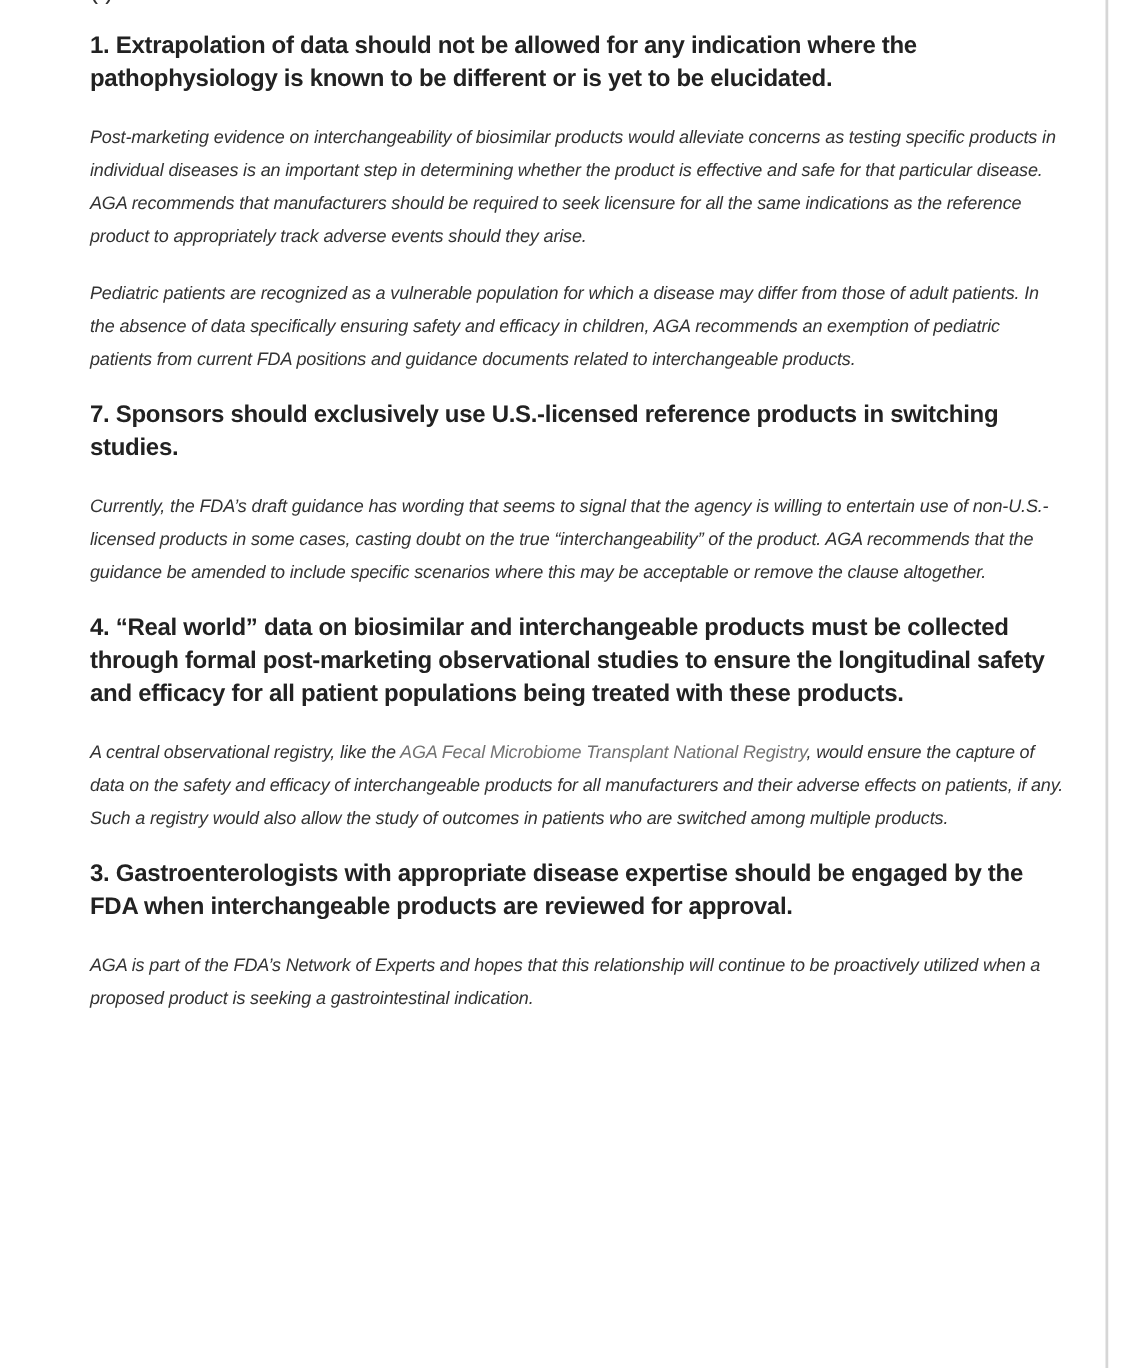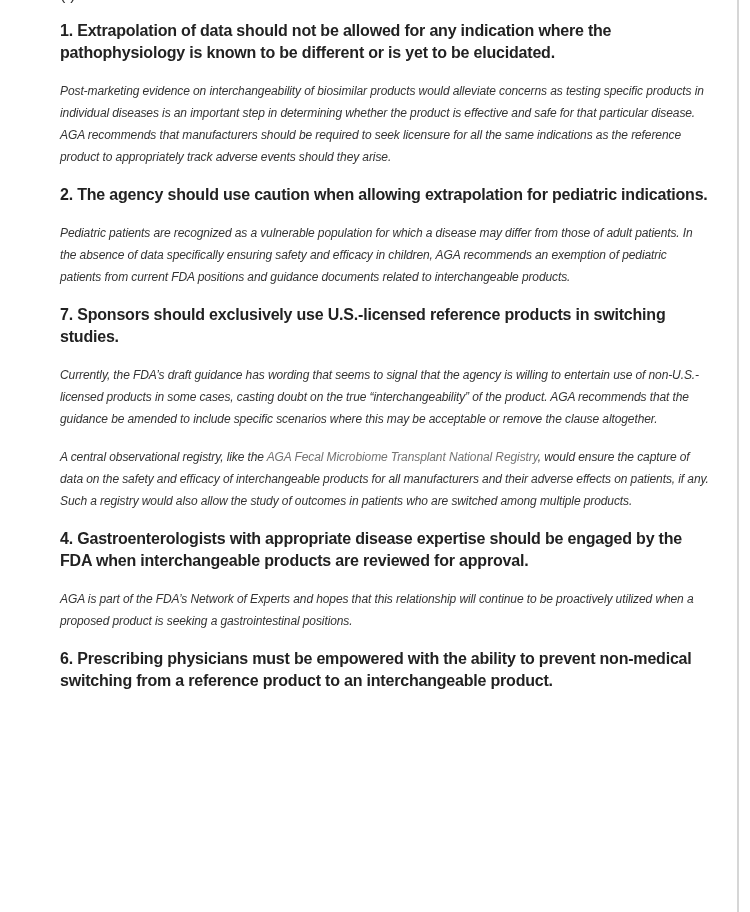--- a/index.html
+++ b/index.html
@@ -16,28 +16,27 @@
 </style>
 </head>
 <body>
 
 <div class="page">
   <div class="clipped-top">(                        )</div>
   <div class="content">
     <h3>1. Extrapolation of data should not be allowed for any indication where the pathophysiology is known to be different or is yet to be elucidated.</h3>
     <p>Post-marketing evidence on interchangeability of biosimilar products would alleviate concerns as testing specific products in individual diseases is an important step in determining whether the product is effective and safe for that particular disease. AGA recommends that manufacturers should be required to seek licensure for all the same indications as the reference product to appropriately track adverse events should they arise.</p>
 
-    <h3>2. The agency should use caution when allowing extrapolation for pediatric indications.</h3>
     <p>Pediatric patients are recognized as a vulnerable population for which a disease may differ from those of adult patients. In the absence of data specifically ensuring safety and efficacy in children, AGA recommends an exemption of pediatric patients from current FDA positions and guidance documents related to interchangeable products.</p>
 
     <h3>7. Sponsors should exclusively use U.S.-licensed reference products in switching studies.</h3>
     <p>Currently, the FDA’s draft guidance has wording that seems to signal that the agency is willing to entertain use of non-U.S.-licensed products in some cases, casting doubt on the true “interchangeability” of the product. AGA recommends that the guidance be amended to include specific scenarios where this may be acceptable or remove the clause altogether.</p>
 
+    <h3>4. “Real world” data on biosimilar and interchangeable products must be collected through formal post-marketing observational studies to ensure the longitudinal safety and efficacy for all patient populations being treated with these products.</h3>
     <p><span>A central observational registry, like the </span><a>AGA Fecal Microbiome Transplant National Registry</a><span>, would ensure the capture of data on the safety and efficacy of interchangeable products for all manufacturers and their adverse effects on patients, if any. Such a registry would also allow the study of outcomes in patients who are switched among multiple products.</span></p>
 
-    <h3>4. Gastroenterologists with appropriate disease expertise should be engaged by the FDA when interchangeable products are reviewed for approval.</h3>
-    <p>AGA is part of the FDA’s Network of Experts and hopes that this relationship will continue to be proactively utilized when a proposed product is seeking a gastrointestinal positions.</p>
+    <h3>3. Gastroenterologists with appropriate disease expertise should be engaged by the FDA when interchangeable products are reviewed for approval.</h3>
+    <p>AGA is part of the FDA’s Network of Experts and hopes that this relationship will continue to be proactively utilized when a proposed product is seeking a gastrointestinal indication.</p>
 
-    <h3>6. Prescribing physicians must be empowered with the ability to prevent non-medical switching from a reference product to an interchangeable product.</h3>
   </div>
 </div>
 <div class="divider"></div>
 <div class="right-gutter"></div>
 
 </body></html>

